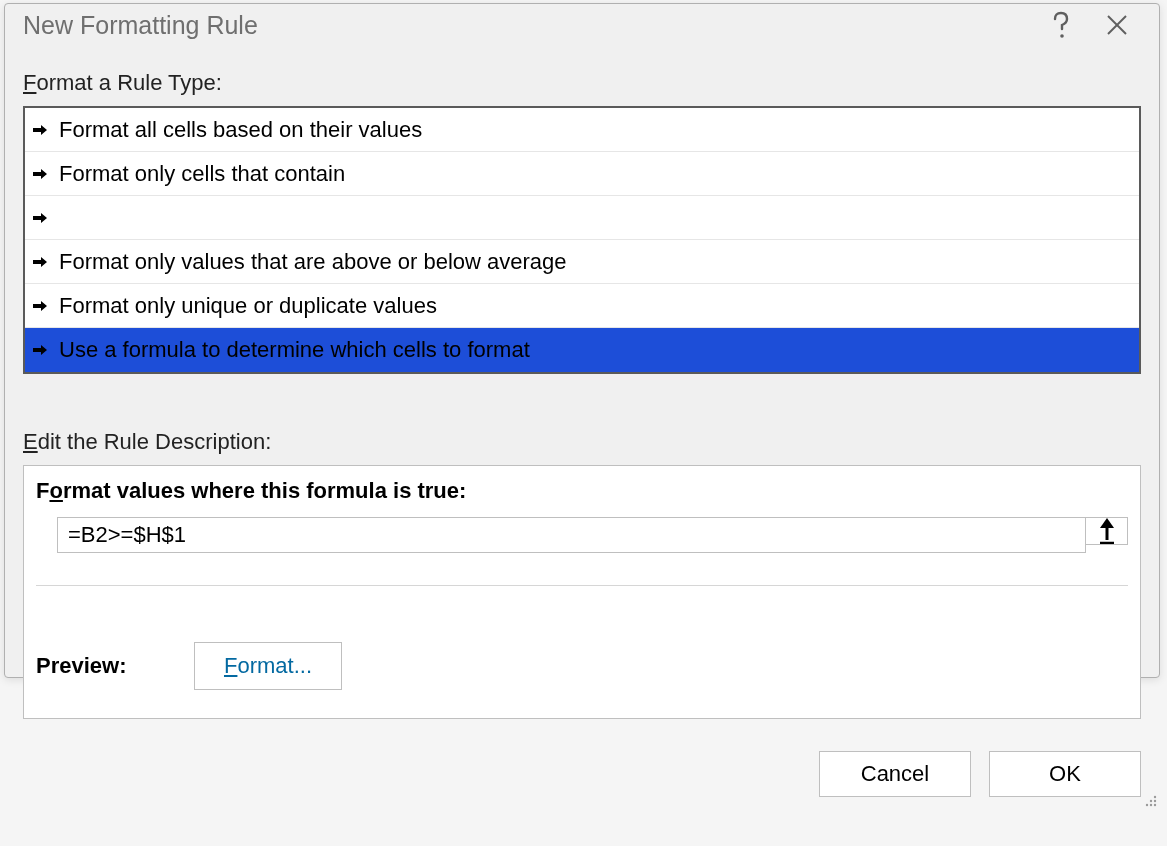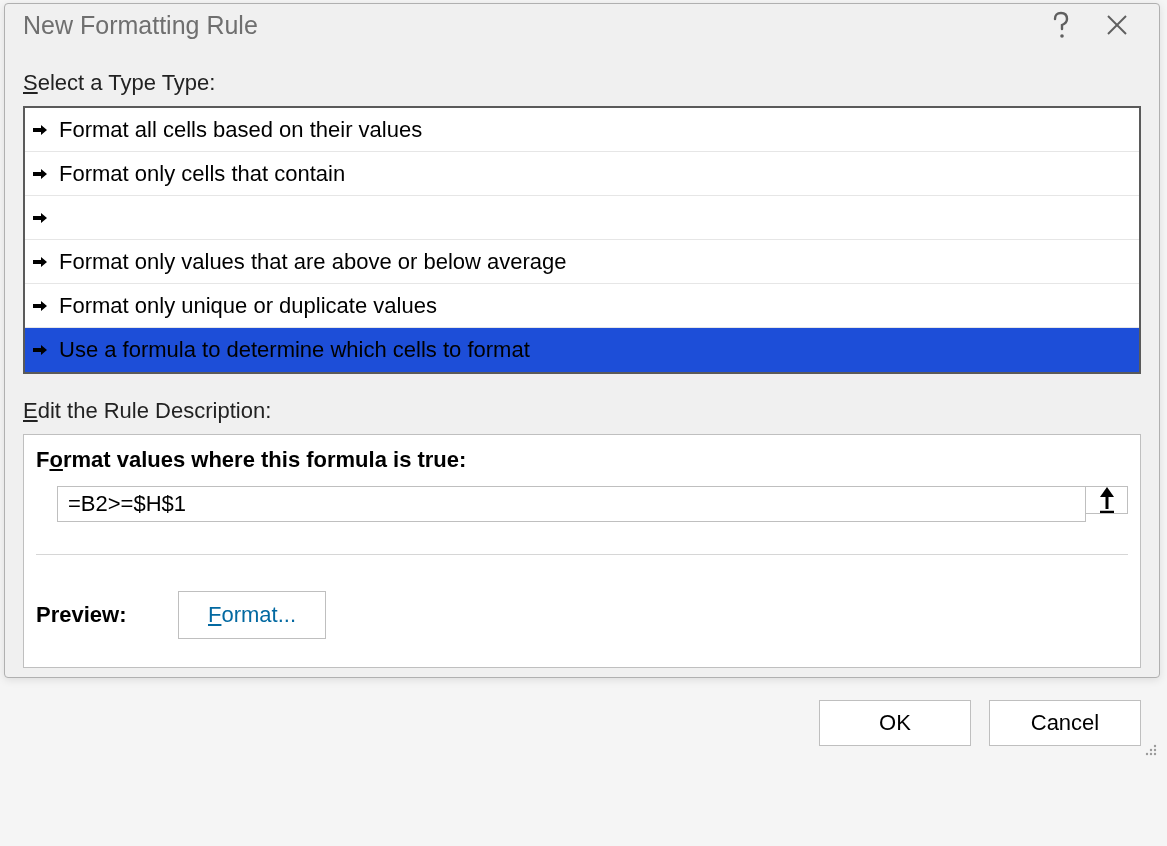--- a/index.html
+++ b/index.html
@@ -50,21 +50,21 @@
     }
     .section-label {
       font-size: 22px;
       color: #222;
       margin-bottom: 10px;
     }
     .underline-first-letter::first-letter { text-decoration: underline; }
     .rule-list {
       border: 2px solid #5a5a5a;
       background: #fff;
-      margin-bottom: 24px;
+      margin-bottom: 55px;
     }
     .rule-item {
       display: flex;
       align-items: center;
       height: 44px;
       padding: 0 8px;
       border-bottom: 1px solid #e6e6e6;
       font-size: 22px;
       color: #000;
       cursor: default;
@@ -119,21 +119,22 @@
       cursor: default;
     }
     .hr {
       border: none;
       border-top: 1px solid #d6d6d6;
       margin: 26px 0 36px 0;
     }
     .preview-row {
       display: flex;
       align-items: center;
-      gap: 24px;
+      gap: 40px;
+      margin-top: 20px;
     }
     .preview-label {
       font-size: 22px;
       font-weight: 600;
       color: #000;
       width: 118px;
     }
     .preview-box {
       flex: 1;
       height: 90px;
@@ -199,21 +200,21 @@
     </div>
     <div class="title-btn close-icon">
       <svg width="22" height="22" viewBox="0 0 22 22">
         <line x1="2" y1="2" x2="20" y2="20" stroke="#5f5f5f" stroke-width="2"></line>
         <line x1="20" y1="2" x2="2" y2="20" stroke="#5f5f5f" stroke-width="2"></line>
       </svg>
     </div>
   </div>
 
   <div class="content">
-    <div class="section-label underline-first-letter">Select a Type Type:</div>
+    <div class="section-label underline-first-letter">Format a Rule Type:</div>
 
     <div class="rule-list">
       <div class="rule-item">
         <span class="arrow-bullet">
           <svg width="14" height="10" viewBox="0 0 14 10">
               <polygon points="0,3 8,3 8,0 14,5 8,10 8,7 0,7" fill="#000"></polygon>
             </svg>
         </span>
         <span>Format all cells based on their values</span>
       </div>
@@ -278,22 +279,22 @@
       <div class="preview-row">
         <div class="preview-label">Preview:</div>
         <div class="format-btn">
           <span><span class="u">F</span><span>ormat...</span></span>
         </div>
       </div>
     </div>
   </div>
 
   <div class="footer">
+    <div class="footer-btn">Cancel</div>
     <div class="footer-btn">OK</div>
-    <div class="footer-btn">Cancel</div>
     <svg class="resize-handle" width="14" height="14" viewBox="0 0 14 14">
       <circle cx="12" cy="4" r="1.2" fill="#9a9a9a"></circle>
       <circle cx="8" cy="8" r="1.2" fill="#9a9a9a"></circle>
       <circle cx="12" cy="8" r="1.2" fill="#9a9a9a"></circle>
       <circle cx="4" cy="12" r="1.2" fill="#9a9a9a"></circle>
       <circle cx="8" cy="12" r="1.2" fill="#9a9a9a"></circle>
       <circle cx="12" cy="12" r="1.2" fill="#9a9a9a"></circle>
     </svg>
   </div>
 </div>

